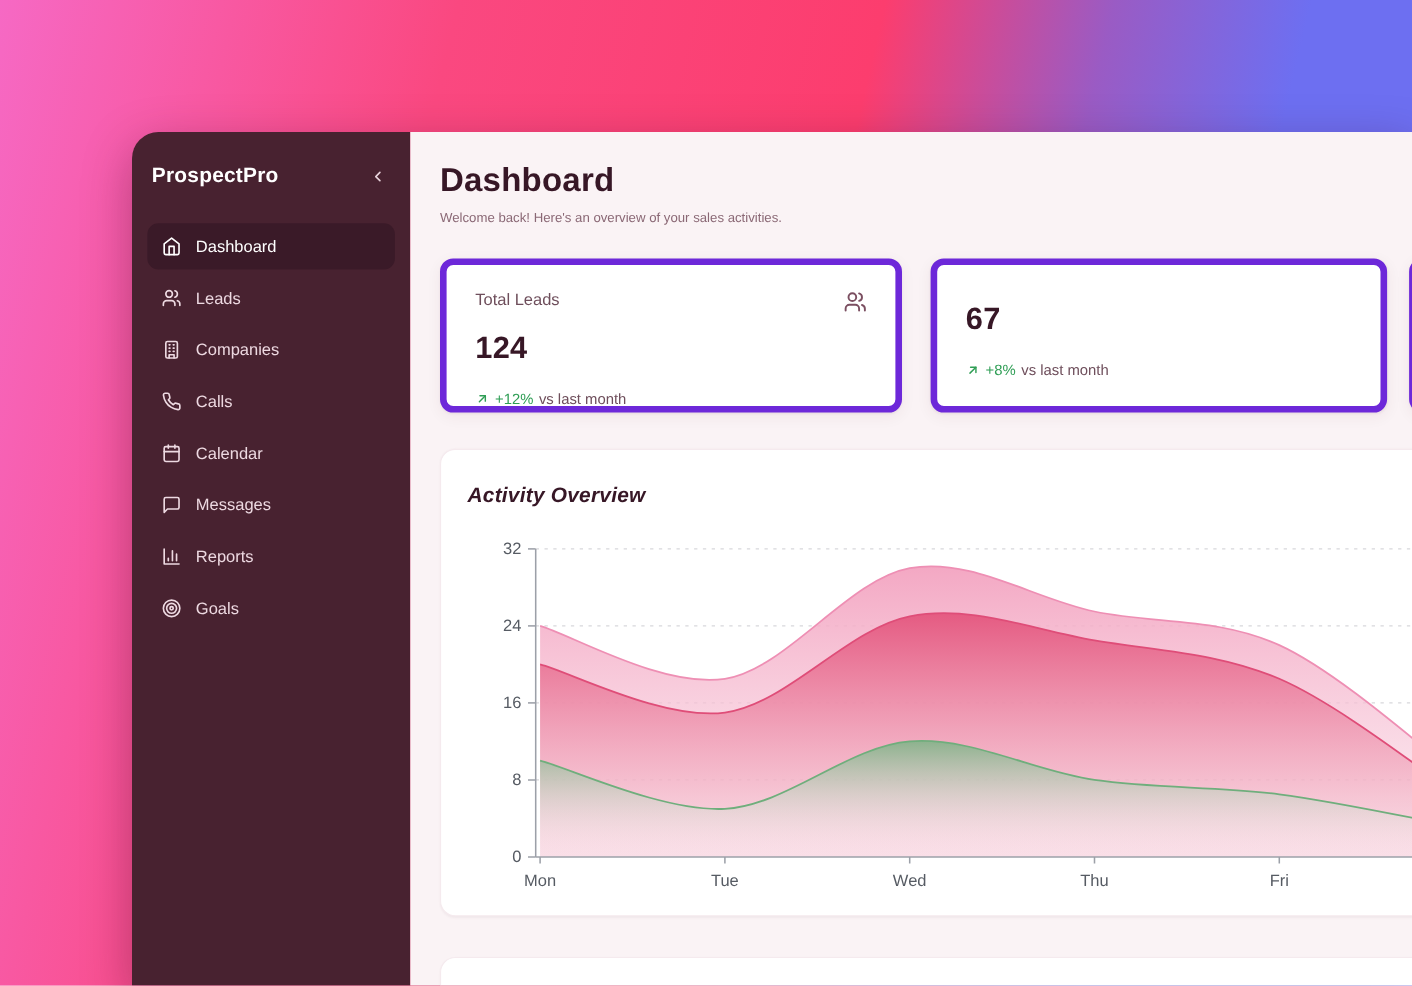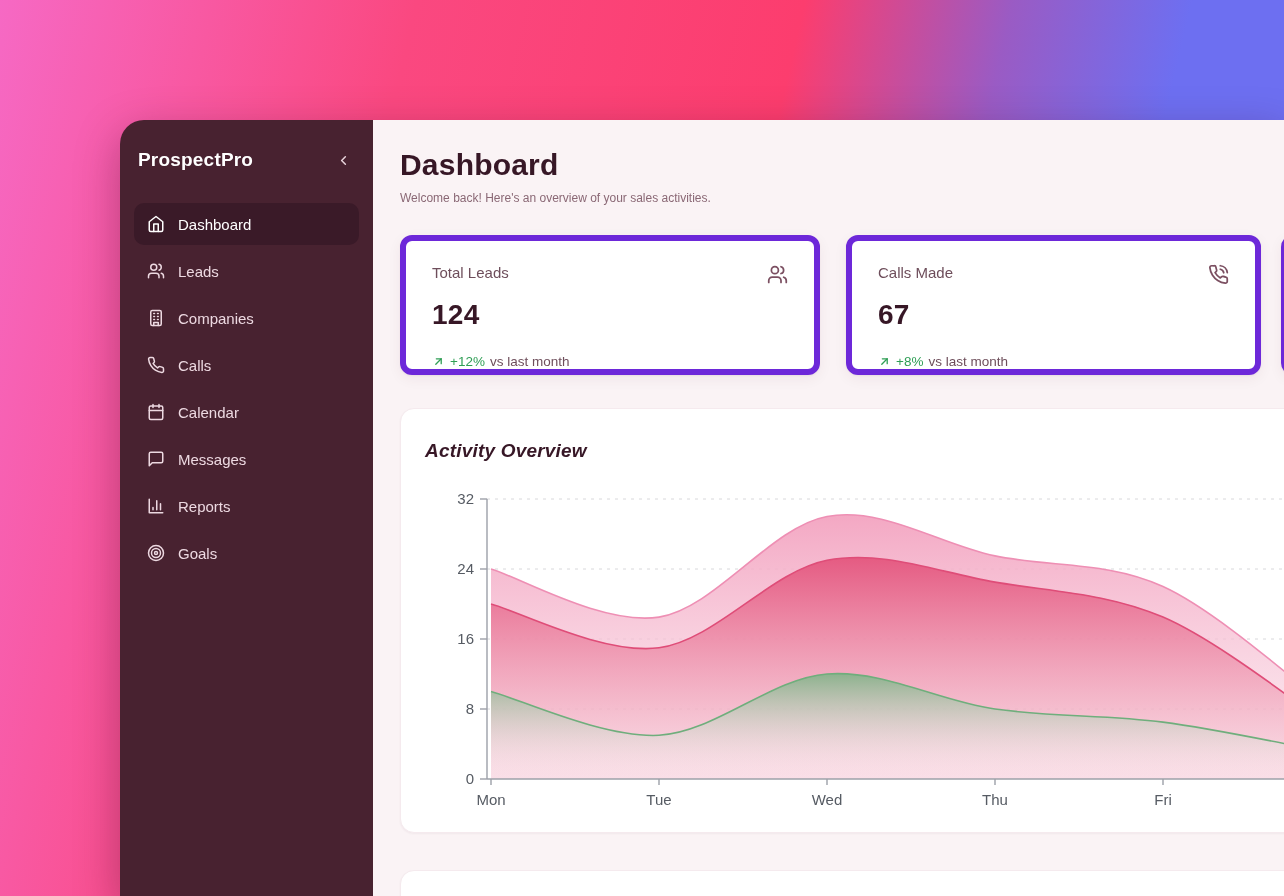--- a/index.html
+++ b/index.html
@@ -174,28 +174,20 @@
                 <path d="M7 17 17 7"></path>
                 <path d="M8 7h9v9"></path>
               </svg>
             </span>
           <span class="trend-pct">+12%</span>
           <span class="trend-note">vs last month</span>
         </div>
       </div>
 
       <div class="stat-card" style="width:415px">
-        <div class="stat-top">
-          <span class="stat-label">Calls Made</span>
-          <span class="stat-icon"><svg viewBox="0 0 24 24" fill="none" stroke="currentColor" stroke-width="2" stroke-linecap="round" stroke-linejoin="round">
-                <path d="M14.05 2a9 9 0 0 1 8 7.94"></path>
-                <path d="M14.05 6A5 5 0 0 1 18 10"></path>
-                <path d="M22 16.92v3a2 2 0 0 1-2.18 2 19.79 19.79 0 0 1-8.63-3.07 19.5 19.5 0 0 1-6-6 19.79 19.79 0 0 1-3.07-8.67A2 2 0 0 1 4.11 2h3a2 2 0 0 1 2 1.72 12.84 12.84 0 0 0 .7 2.81 2 2 0 0 1-.45 2.11L8.09 9.91a16 16 0 0 0 6 6l1.27-1.27a2 2 0 0 1 2.11-.45 12.84 12.84 0 0 0 2.81.7A2 2 0 0 1 22 16.92z"></path>
-              </svg></span>
-        </div>
         <div class="stat-value">67</div>
         <div class="stat-trend">
           <span class="trend-arrow">
               <svg viewBox="0 0 24 24" fill="none" stroke="currentColor" stroke-width="2.4" stroke-linecap="round" stroke-linejoin="round">
                 <path d="M7 17 17 7"></path>
                 <path d="M8 7h9v9"></path>
               </svg>
             </span>
           <span class="trend-pct">+8%</span>
           <span class="trend-note">vs last month</span>

